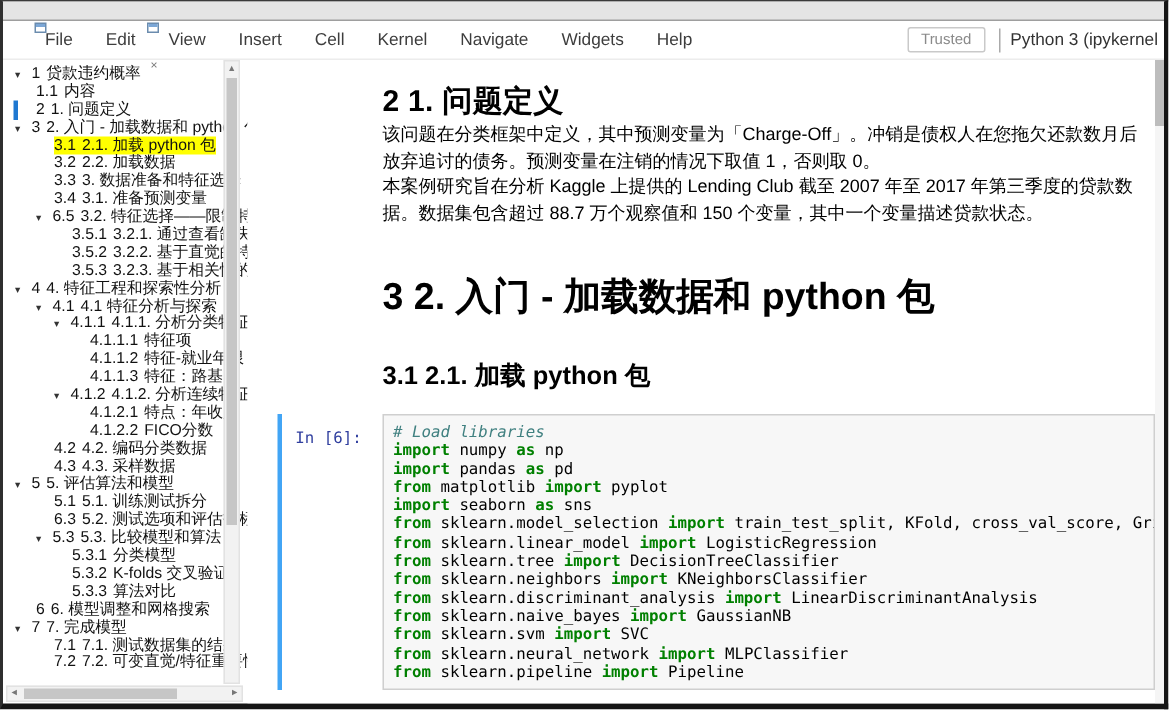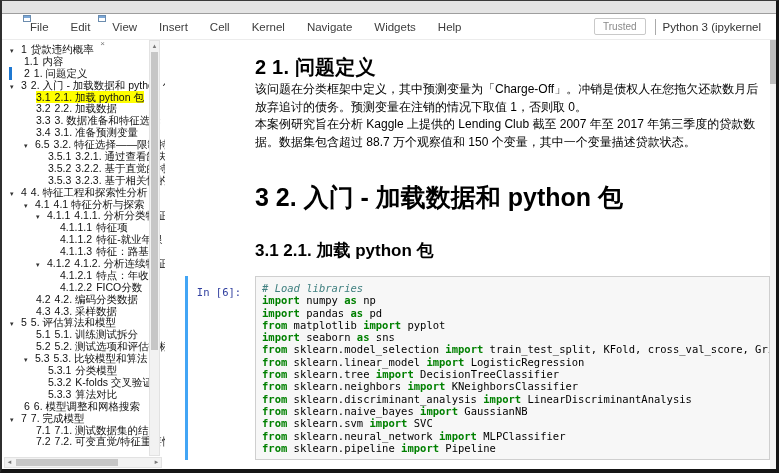--- a/index.html
+++ b/index.html
@@ -18,21 +18,21 @@
   .nbicon { width:8px; height:7px; border:1px solid #6b8cae; background:#fff; position:relative; flex:0 0 auto; }
   .nbicon::before { content:""; position:absolute; left:0; top:0; right:0; height:2px; background:#7ba7d7; }
   .tab .close { font-size:8px; color:#777; margin-left:2px; line-height:1; }
 
   
   .menubar { height:26px; background:#fff; display:flex; align-items:center;
              font-size:11.5px; color:#3d3d3d; flex:0 0 auto; overflow:hidden; white-space:nowrap;
              border-bottom:1px solid #ececec; }
   .menu-items { display:flex; padding-left:17px; }
   .menu-item { padding:4px 11px; cursor:pointer; }
-  .menubar-right { margin-left:auto; display:flex; align-items:center; gap:9px; padding-right:15px;justify-content:flex-end; }
+  .menubar-right { margin-left:auto; display:flex; align-items:center; gap:9px; padding-right:4px;justify-content:flex-end; }
   .trusted { border:1px solid #c9c9c9; border-radius:2px; color:#8a8a8a; font-size:10px;
              padding:2px 8px; cursor:default; }
   .kernel { border-left:1px solid #aaa; padding-left:7px; font-size:11.5px; color:#333;
             height:16px; line-height:16px; }
 
   
   .bodyrow { flex:1; display:flex; min-height:0; }
 
   
   .sidebar { width:163px; flex:0 0 auto; position:relative; overflow:hidden;
@@ -132,21 +132,21 @@
           <div class="toc-row lv4"><span><span class="num">4.1.1.1</span><span>特征项</span></span></div>
           <div class="toc-row lv4"><span><span class="num">4.1.1.2</span><span>特征-就业年限</span></span></div>
           <div class="toc-row lv4"><span><span class="num">4.1.1.3</span><span>特征：路基</span></span></div>
           <div class="toc-row lv2"><span class="arrow">▾</span><span><span class="num">4.1.2</span><span>4.1.2. 分析连续特征</span></span></div>
           <div class="toc-row lv4"><span><span class="num">4.1.2.1</span><span>特点：年收入</span></span></div>
           <div class="toc-row lv4"><span><span class="num">4.1.2.2</span><span>FICO分数</span></span></div>
           <div class="toc-row lv2"><span><span class="num">4.2</span><span>4.2. 编码分类数据</span></span></div>
           <div class="toc-row lv2"><span><span class="num">4.3</span><span>4.3. 采样数据</span></span></div>
           <div class="toc-row lv0"><span class="arrow">▾</span><span><span class="num">5</span><span>5. 评估算法和模型</span></span></div>
           <div class="toc-row lv2"><span><span class="num">5.1</span><span>5.1. 训练测试拆分</span></span></div>
-          <div class="toc-row lv2"><span><span class="num">5.2</span><span>5.2. 测试选项和评估指标</span></span></div>
+          <div class="toc-row lv2"><span><span class="num">6.3</span><span>5.2. 测试选项和评估指标</span></span></div>
           <div class="toc-row lv1"><span class="arrow">▾</span><span><span class="num">5.3</span><span>5.3. 比较模型和算法</span></span></div>
           <div class="toc-row lv3"><span><span class="num">5.3.1</span><span>分类模型</span></span></div>
           <div class="toc-row lv3"><span><span class="num">5.3.2</span><span>K-folds 交叉验证</span></span></div>
           <div class="toc-row lv3"><span><span class="num">5.3.3</span><span>算法对比</span></span></div>
           <div class="toc-row lv1"><span><span class="num">6</span><span>6. 模型调整和网格搜索</span></span></div>
           <div class="toc-row lv0"><span class="arrow">▾</span><span><span class="num">7</span><span>7. 完成模型</span></span></div>
           <div class="toc-row lv2"><span><span class="num">7.1</span><span>7.1. 测试数据集的结果</span></span></div>
           <div class="toc-row lv2"><span><span class="num">7.2</span><span>7.2. 可变直觉/特征重要性</span></span></div>
         </div>
       <div class="vscroll">

